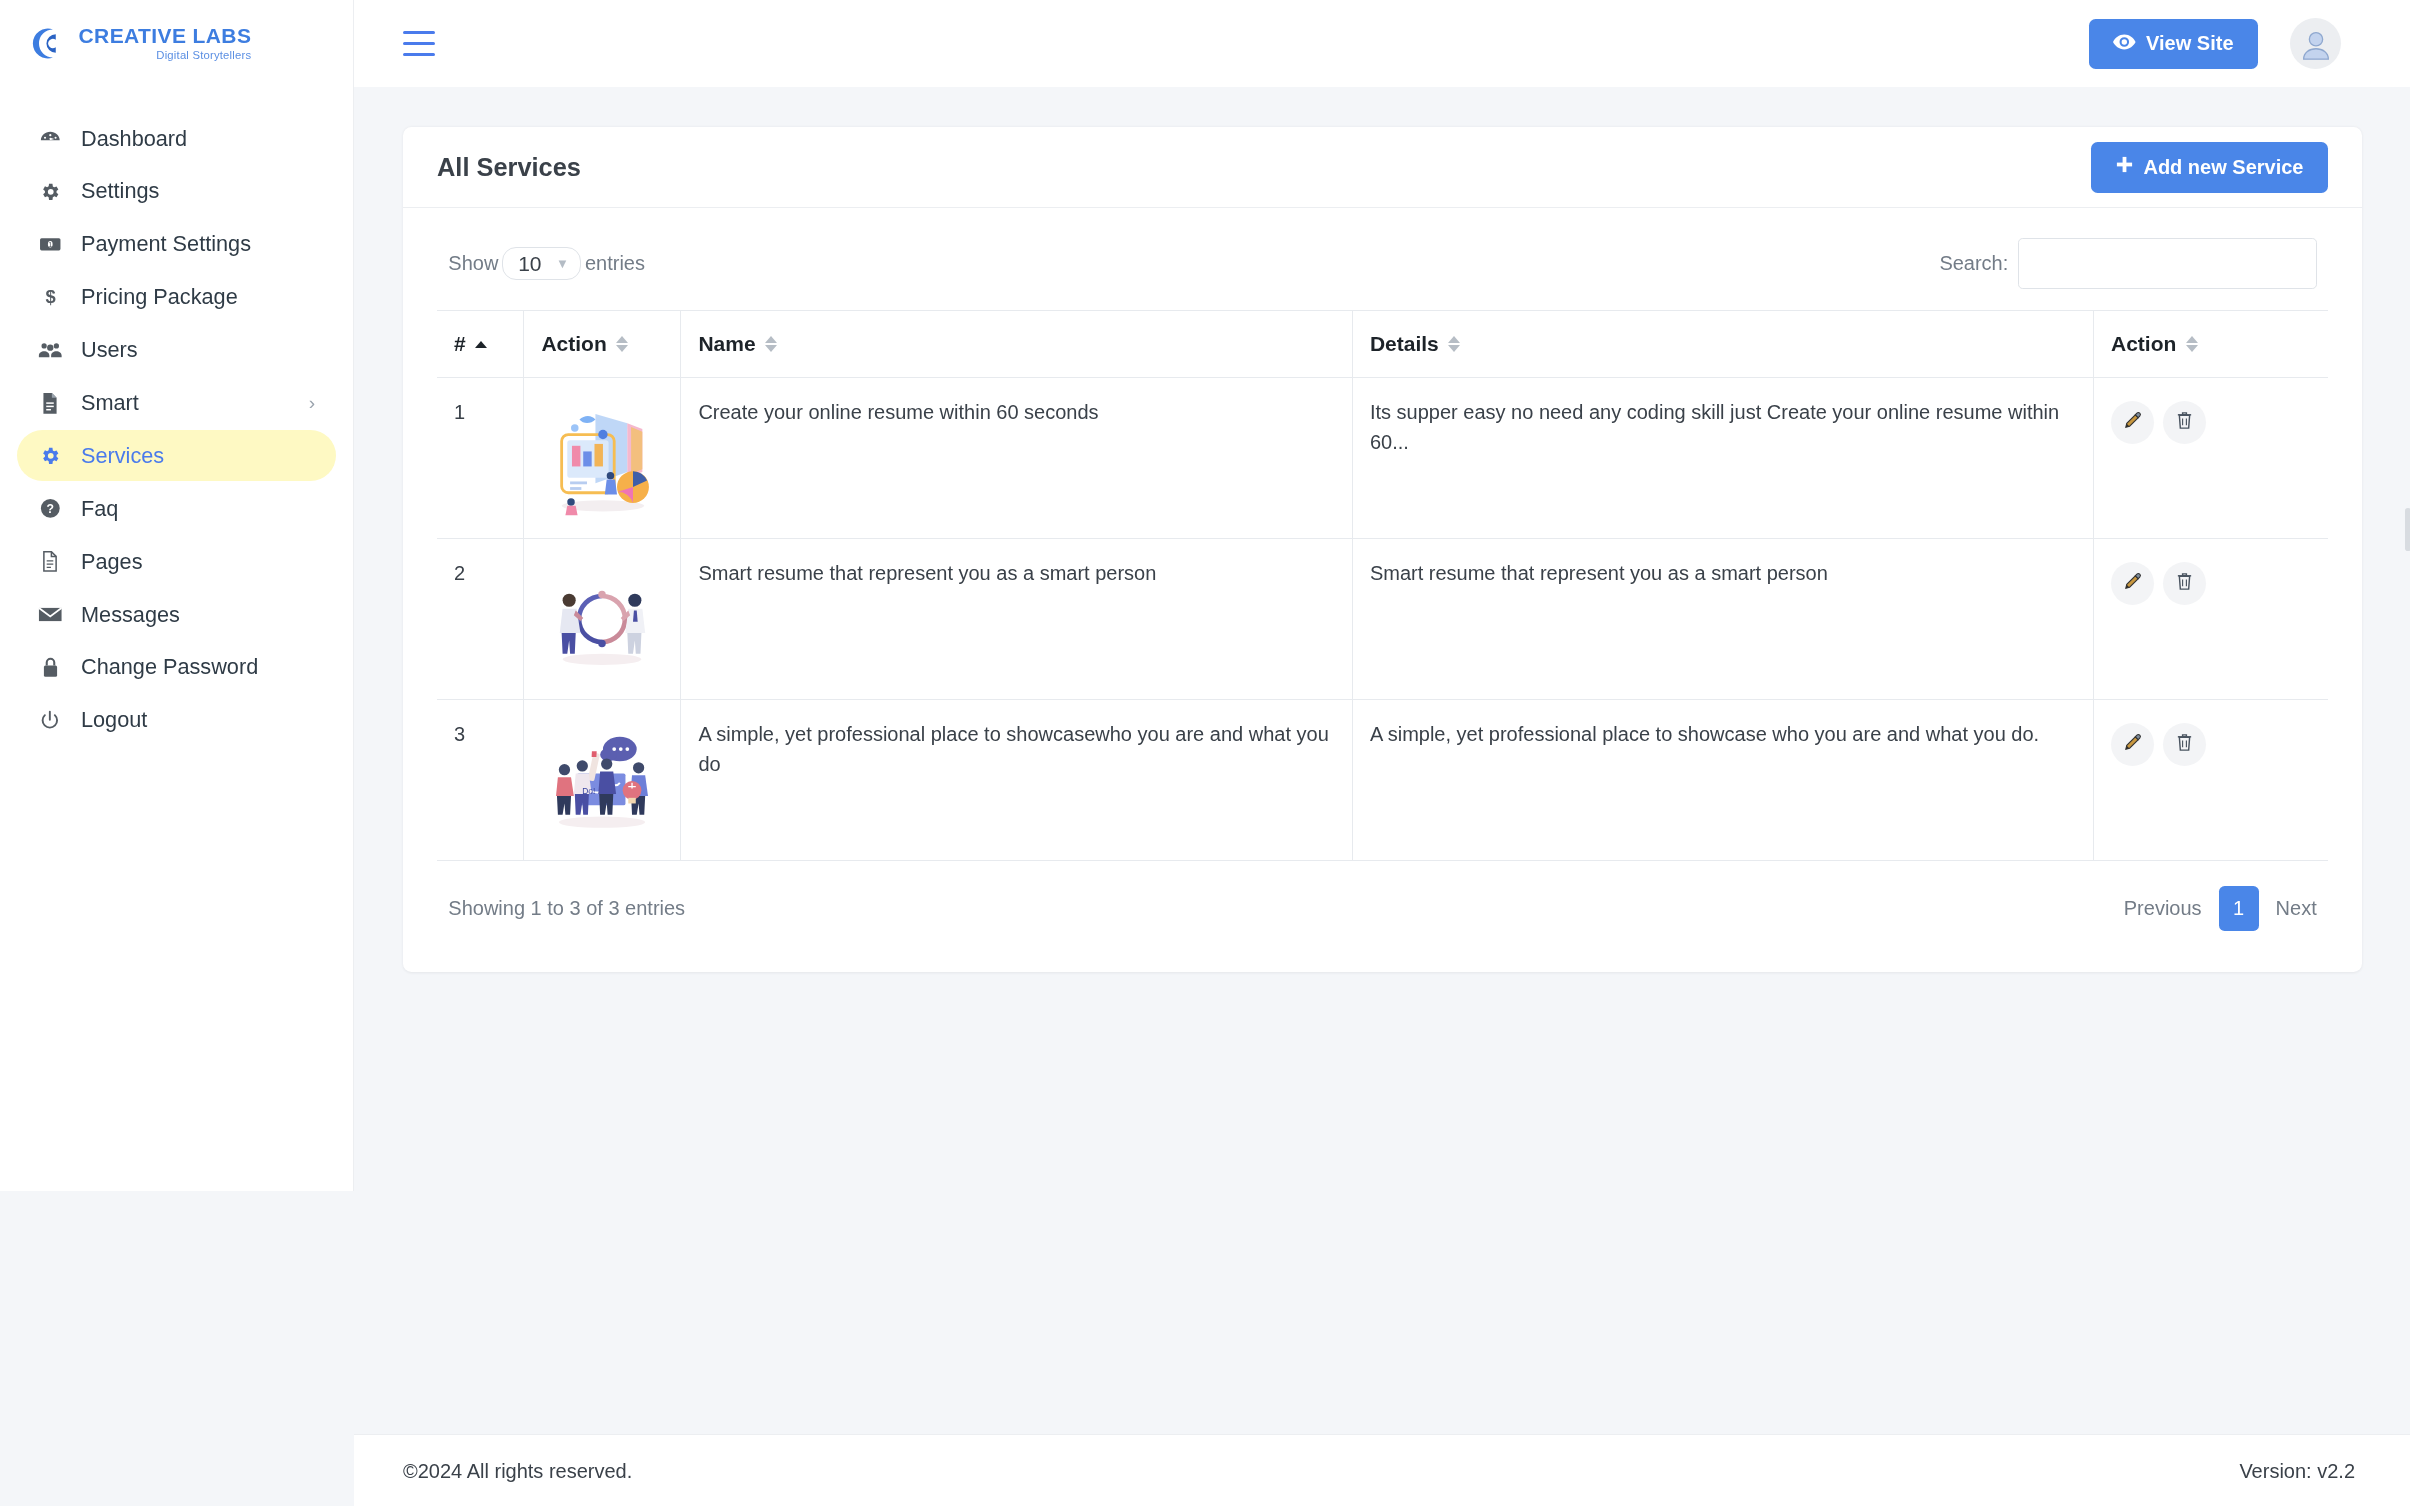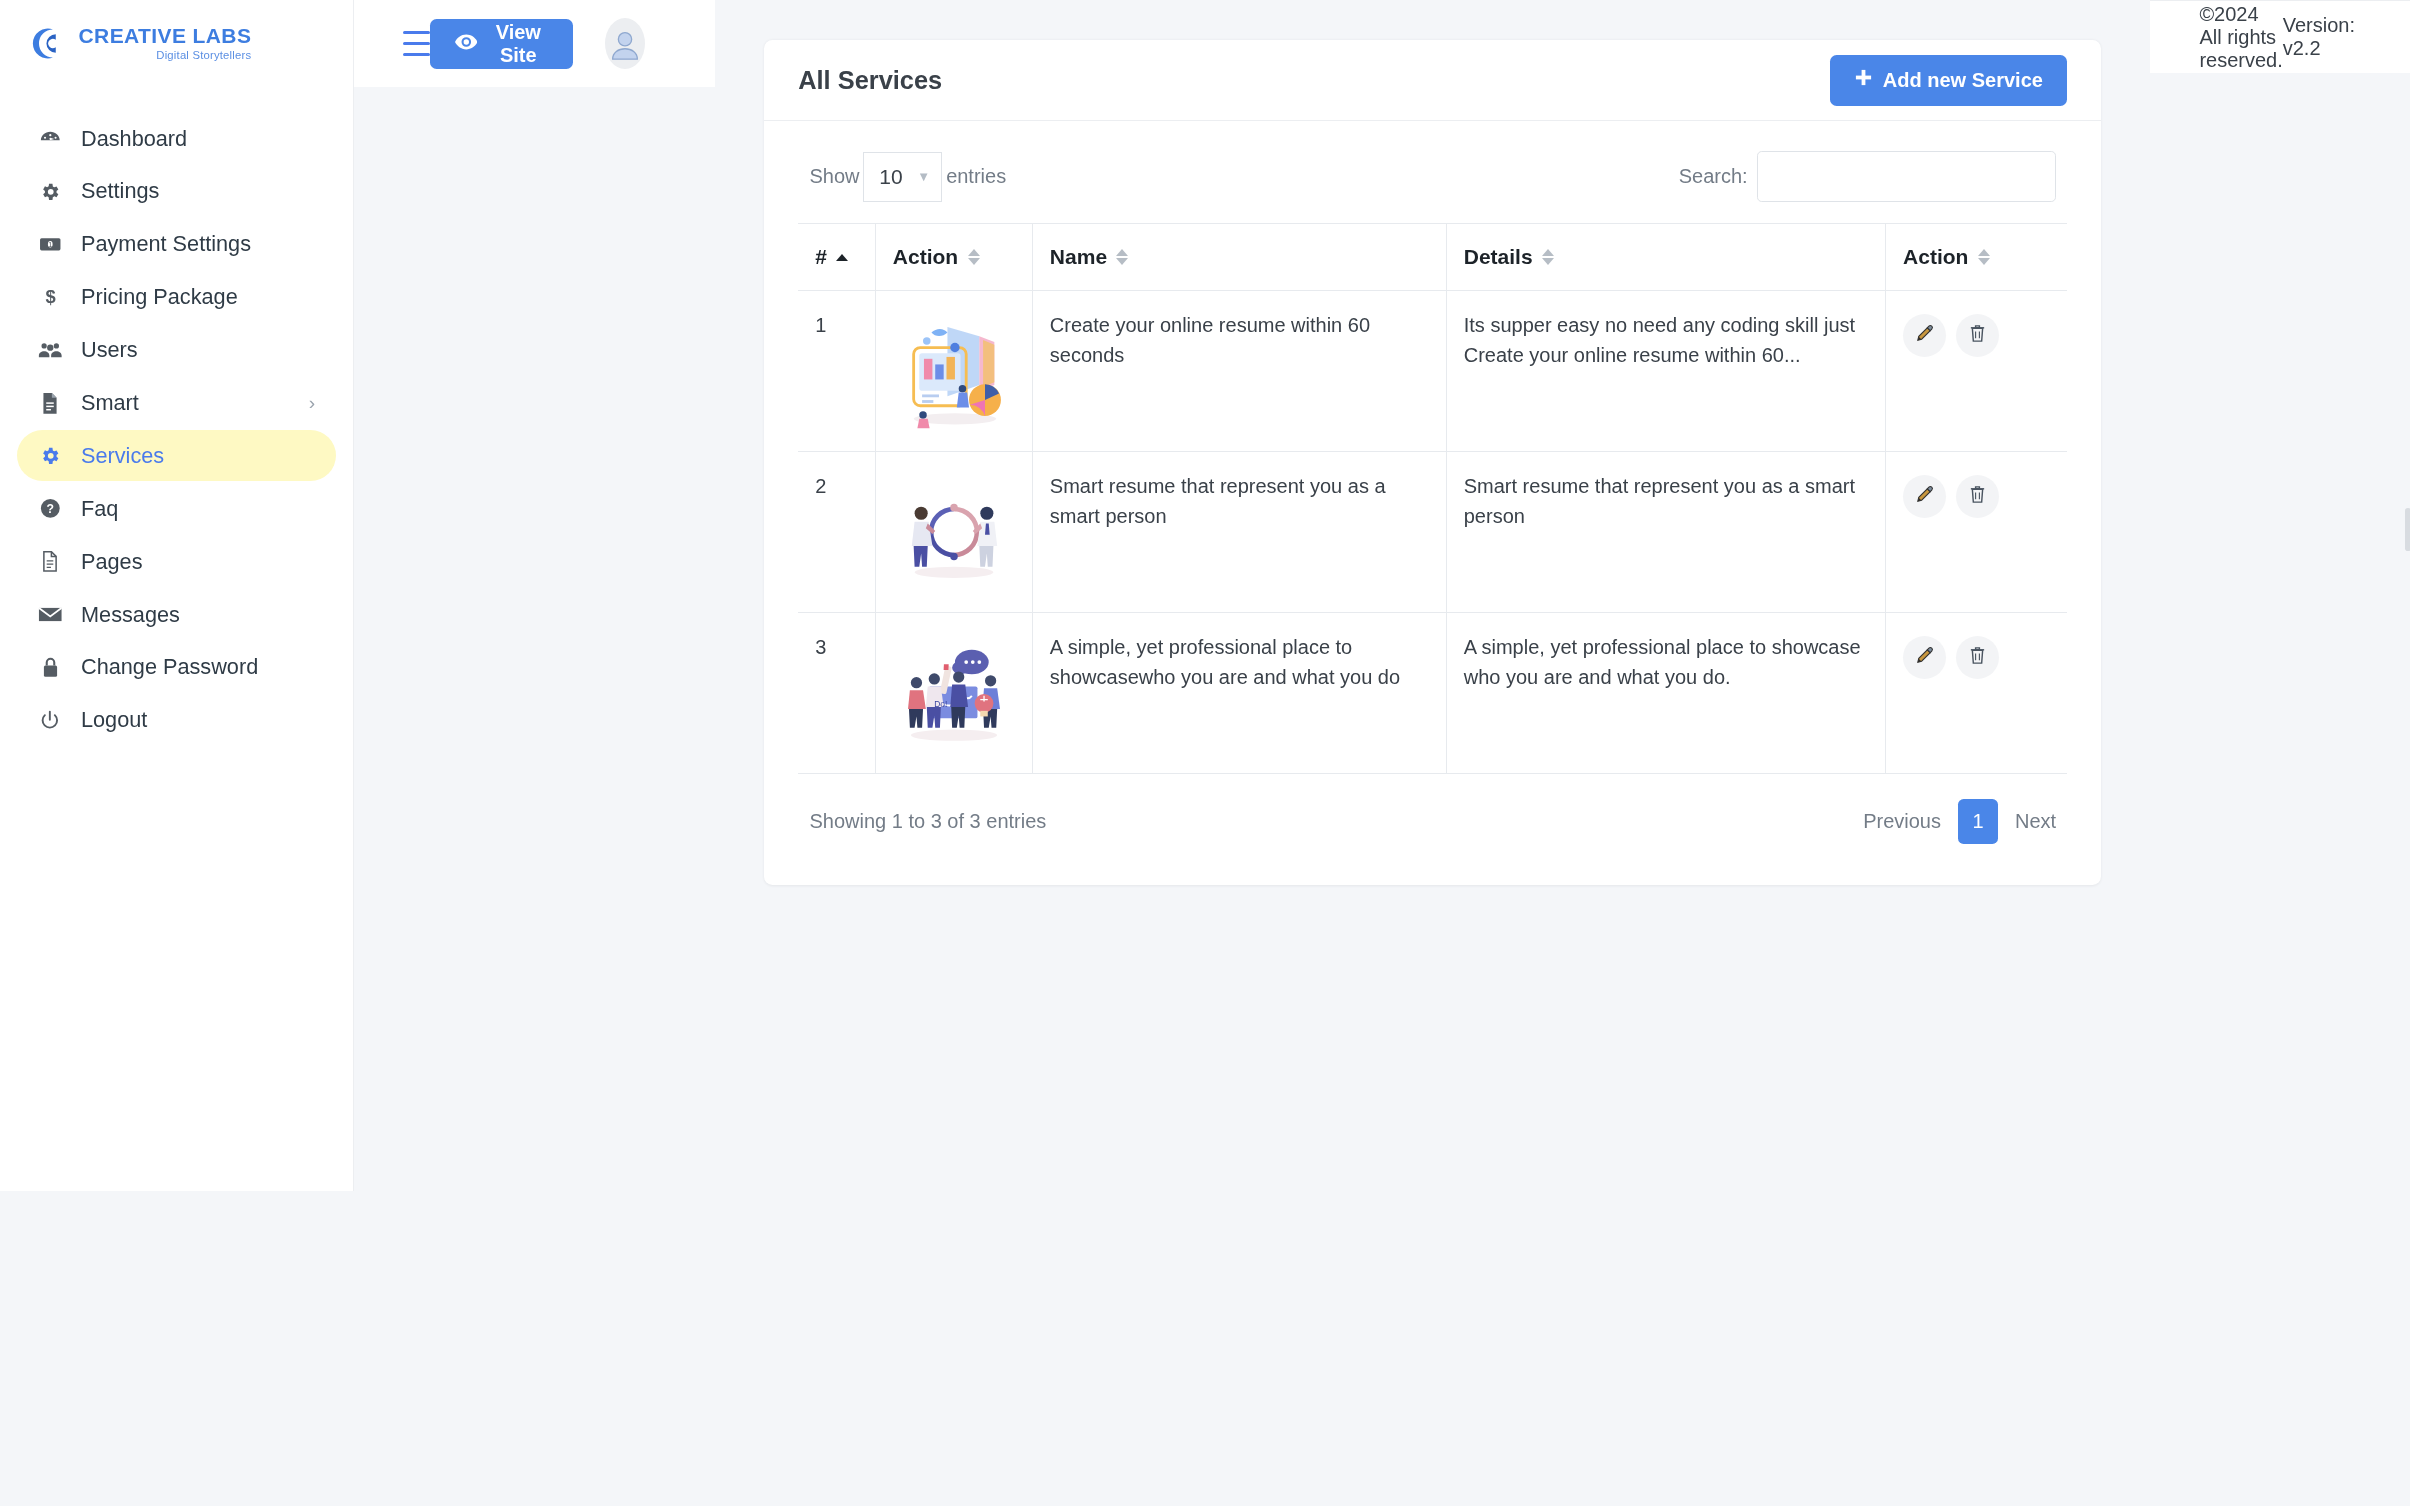--- a/index.html
+++ b/index.html
@@ -51,21 +51,21 @@
   }
   .nav-item.active { background: #fef9c3; color: #4a7bec; }
   .nav-item.active .ico { color: #4a7bec; }
   .nav-caret {
     position: absolute; right: 21px; color: #9aa3ad; font-size: 19px;
   }
 
   
   .main {
     flex: 1; height: 1507px;
-    display: flex; flex-direction: row;
+    display: flex; flex-direction: column;
     background: #f4f6f9;
     position: relative;
   }
   .topbar {
     height: 87px; background: #ffffff;
     display: flex; align-items: center;
     padding: 0 70px 0 49px;
     flex: 0 0 87px;
   }
   .hamburger {
@@ -117,22 +117,22 @@
   .table-controls {
     display: flex; align-items: center;
     padding: 5.6px 11.3px 21px 11.3px;
   }
   .dt-length {
     display: flex; align-items: center; gap: 0;
     font-size: 20px; color: #737c87;
   }
   .dt-select {
     margin: 0 3.8px;
-    border: 0.9px solid #dfe3e8; border-radius: 0;
-    height: 50px; min-width: 79px;
+    border: 0.9px solid #dfe3e8; border-radius: 14px;
+    height: 33px; min-width: 79px;
     display: flex; align-items: center; justify-content: space-between;
     padding: 0 11.3px 0 15px;
     font-size: 21px; color: #3a4149;
     background: #fff; cursor: pointer;
   }
   .dt-select .caret {
     color: #b4bcc5; font-size: 13px; margin-left: 9.4px;
   }
   .dt-filter {
     margin-left: auto;

